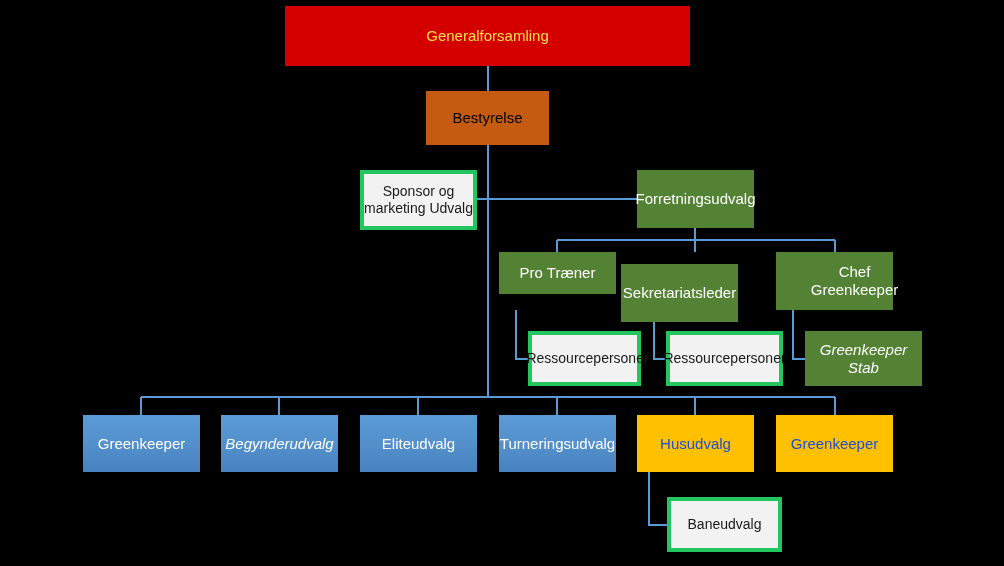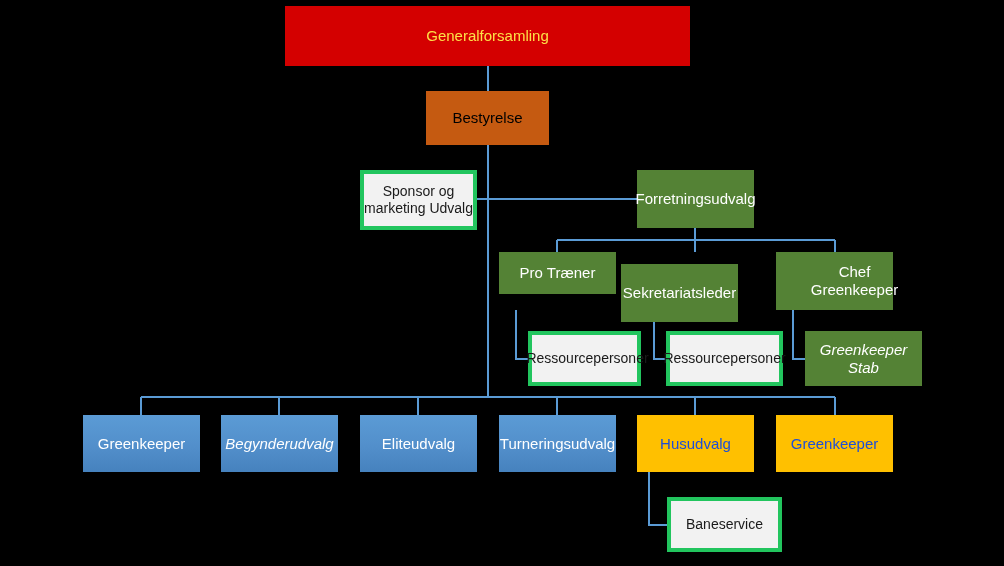--- a/index.html
+++ b/index.html
@@ -157,17 +157,17 @@
       <div class="node n-blue" style="left: 499px; top: 415px; width: 117px; height: 57px; text-align: center;">
         <span class="label">Turneringsudvalg</span>
       </div>
       <div class="node n-yellow" style="left: 637px; top: 415px; width: 117px; height: 57px;">
         <span class="label">Husudvalg</span>
       </div>
       <div class="node n-yellow" style="left: 776px; top: 415px; width: 117px; height: 57px;">
         <span class="label">Greenkeeper</span>
       </div>
       <div class="node n-white" style="left: 667px; top: 497px; width: 115px; height: 55px;">
-        <span class="label">Baneservice</span>
+        <span class="label">Baneudvalg</span>
       </div>
     </div>
 
 </div>
 
 </body></html>

